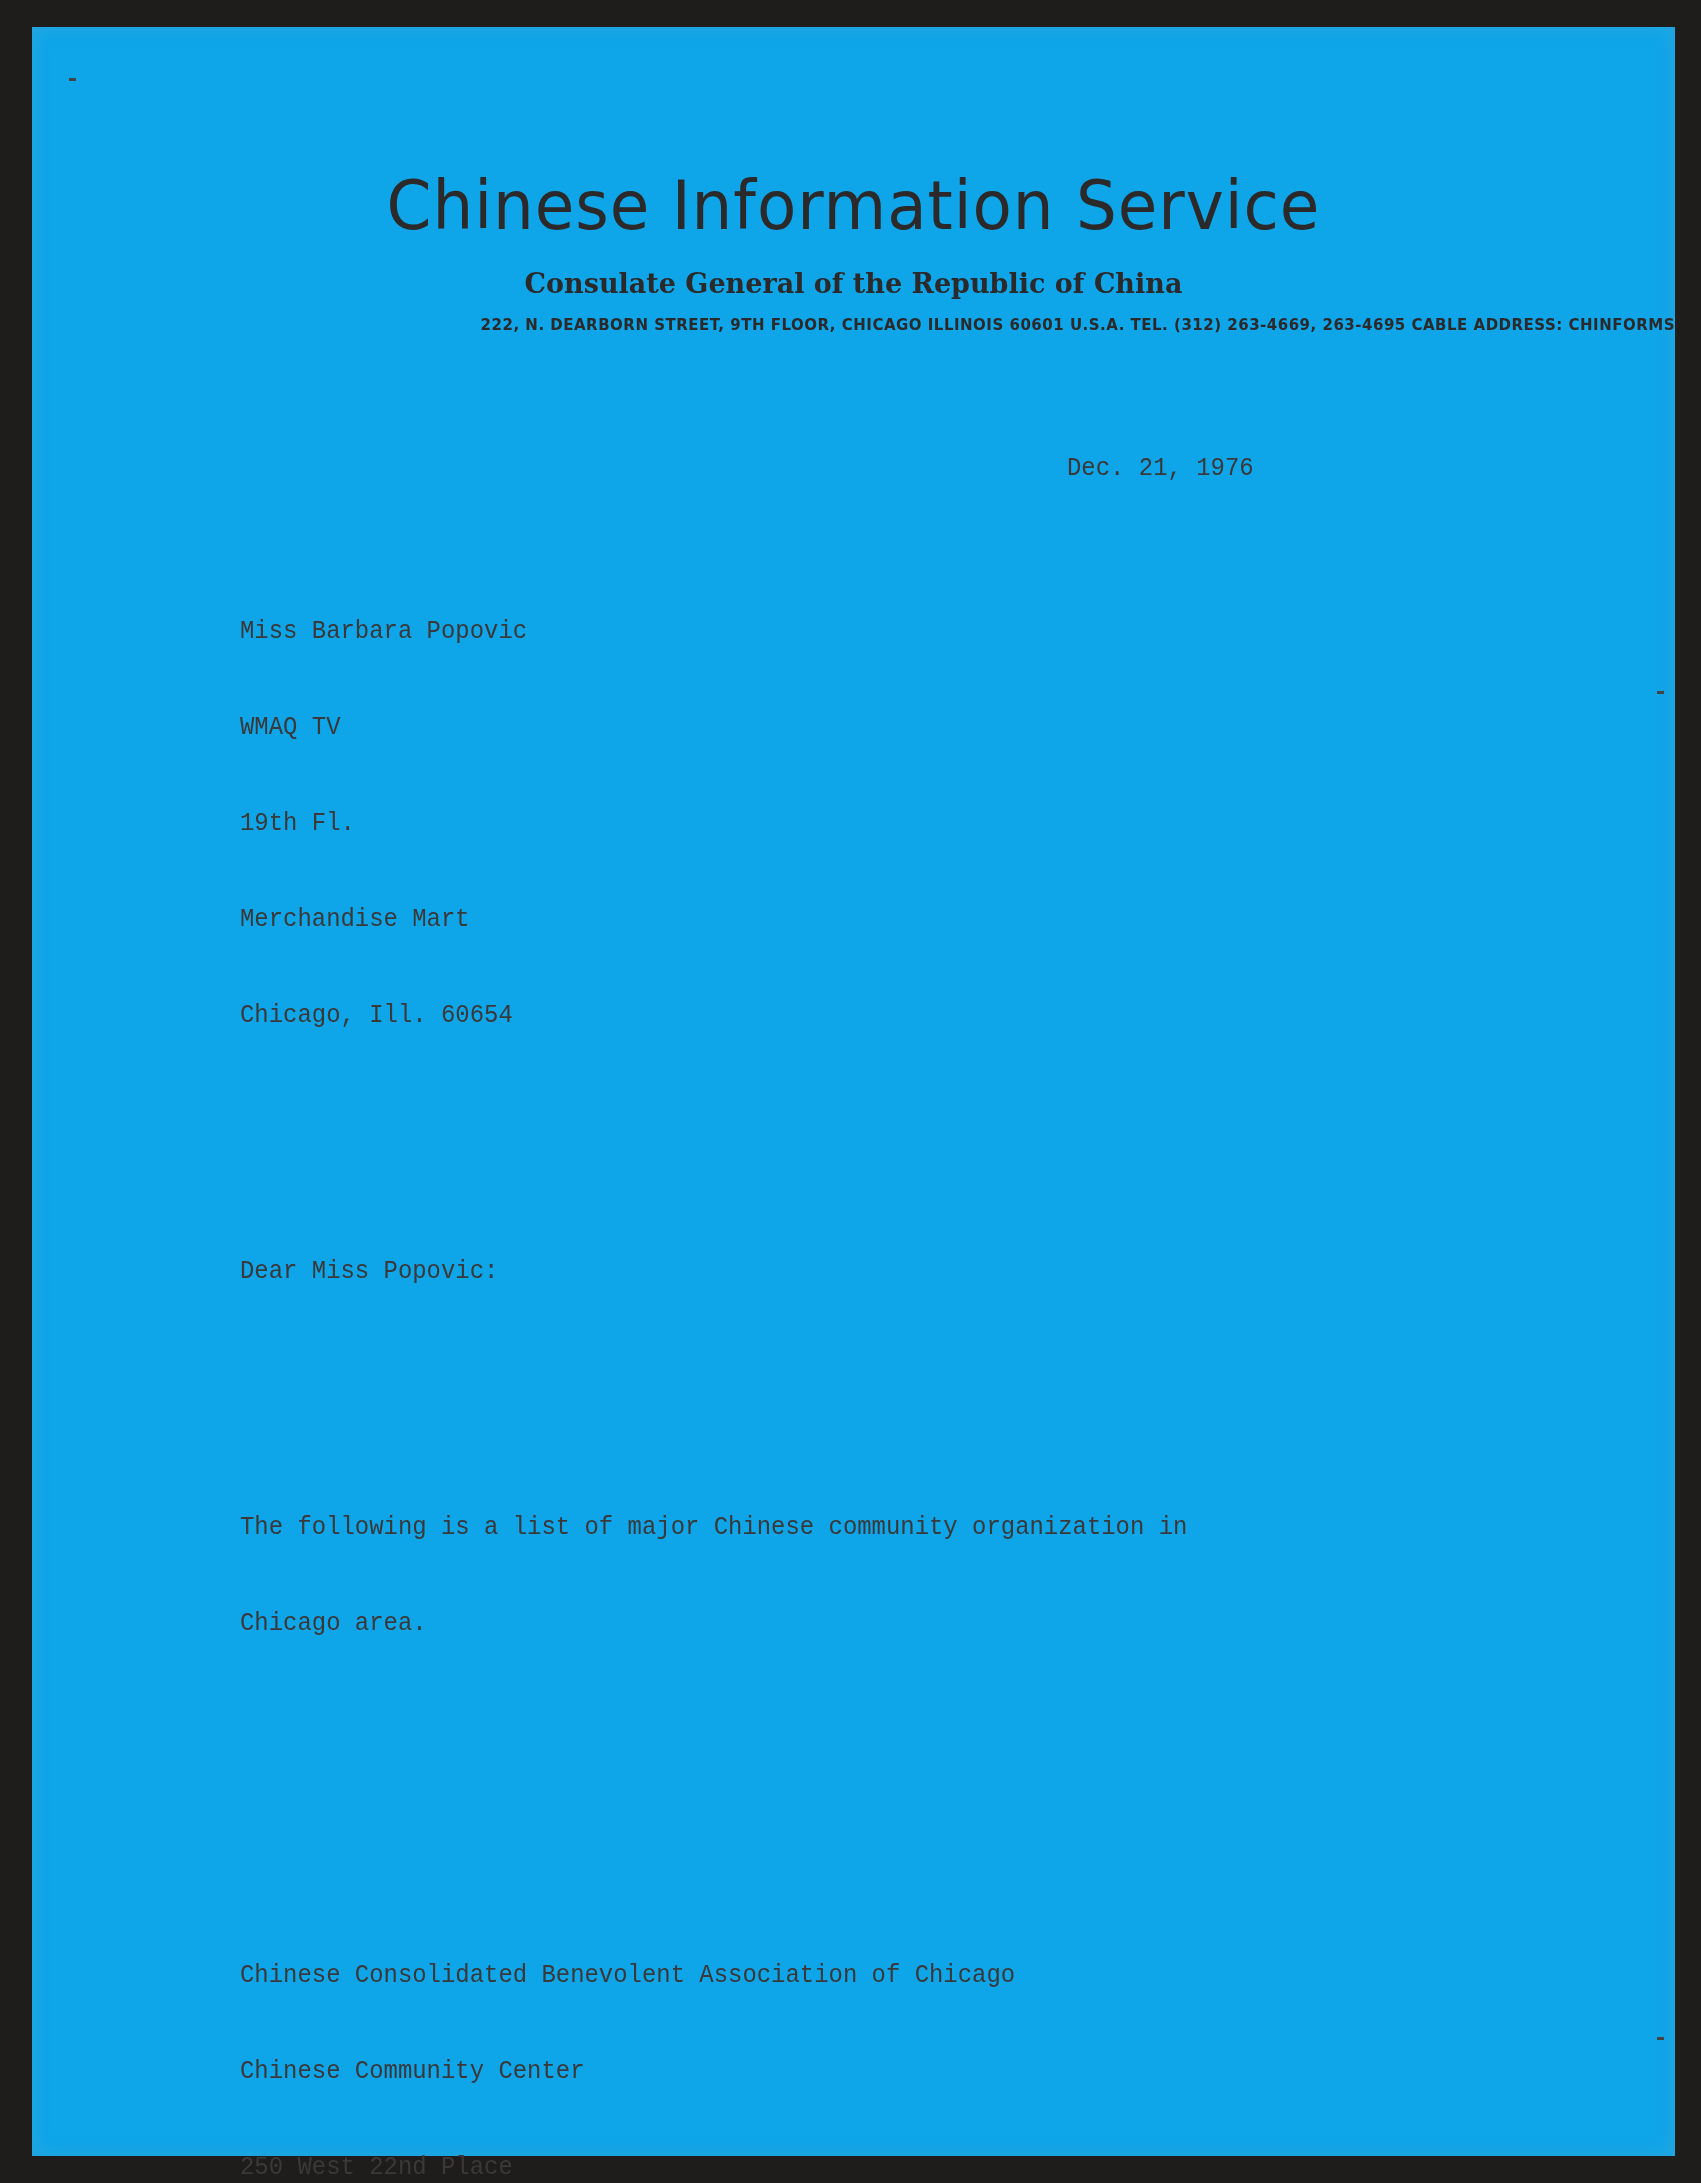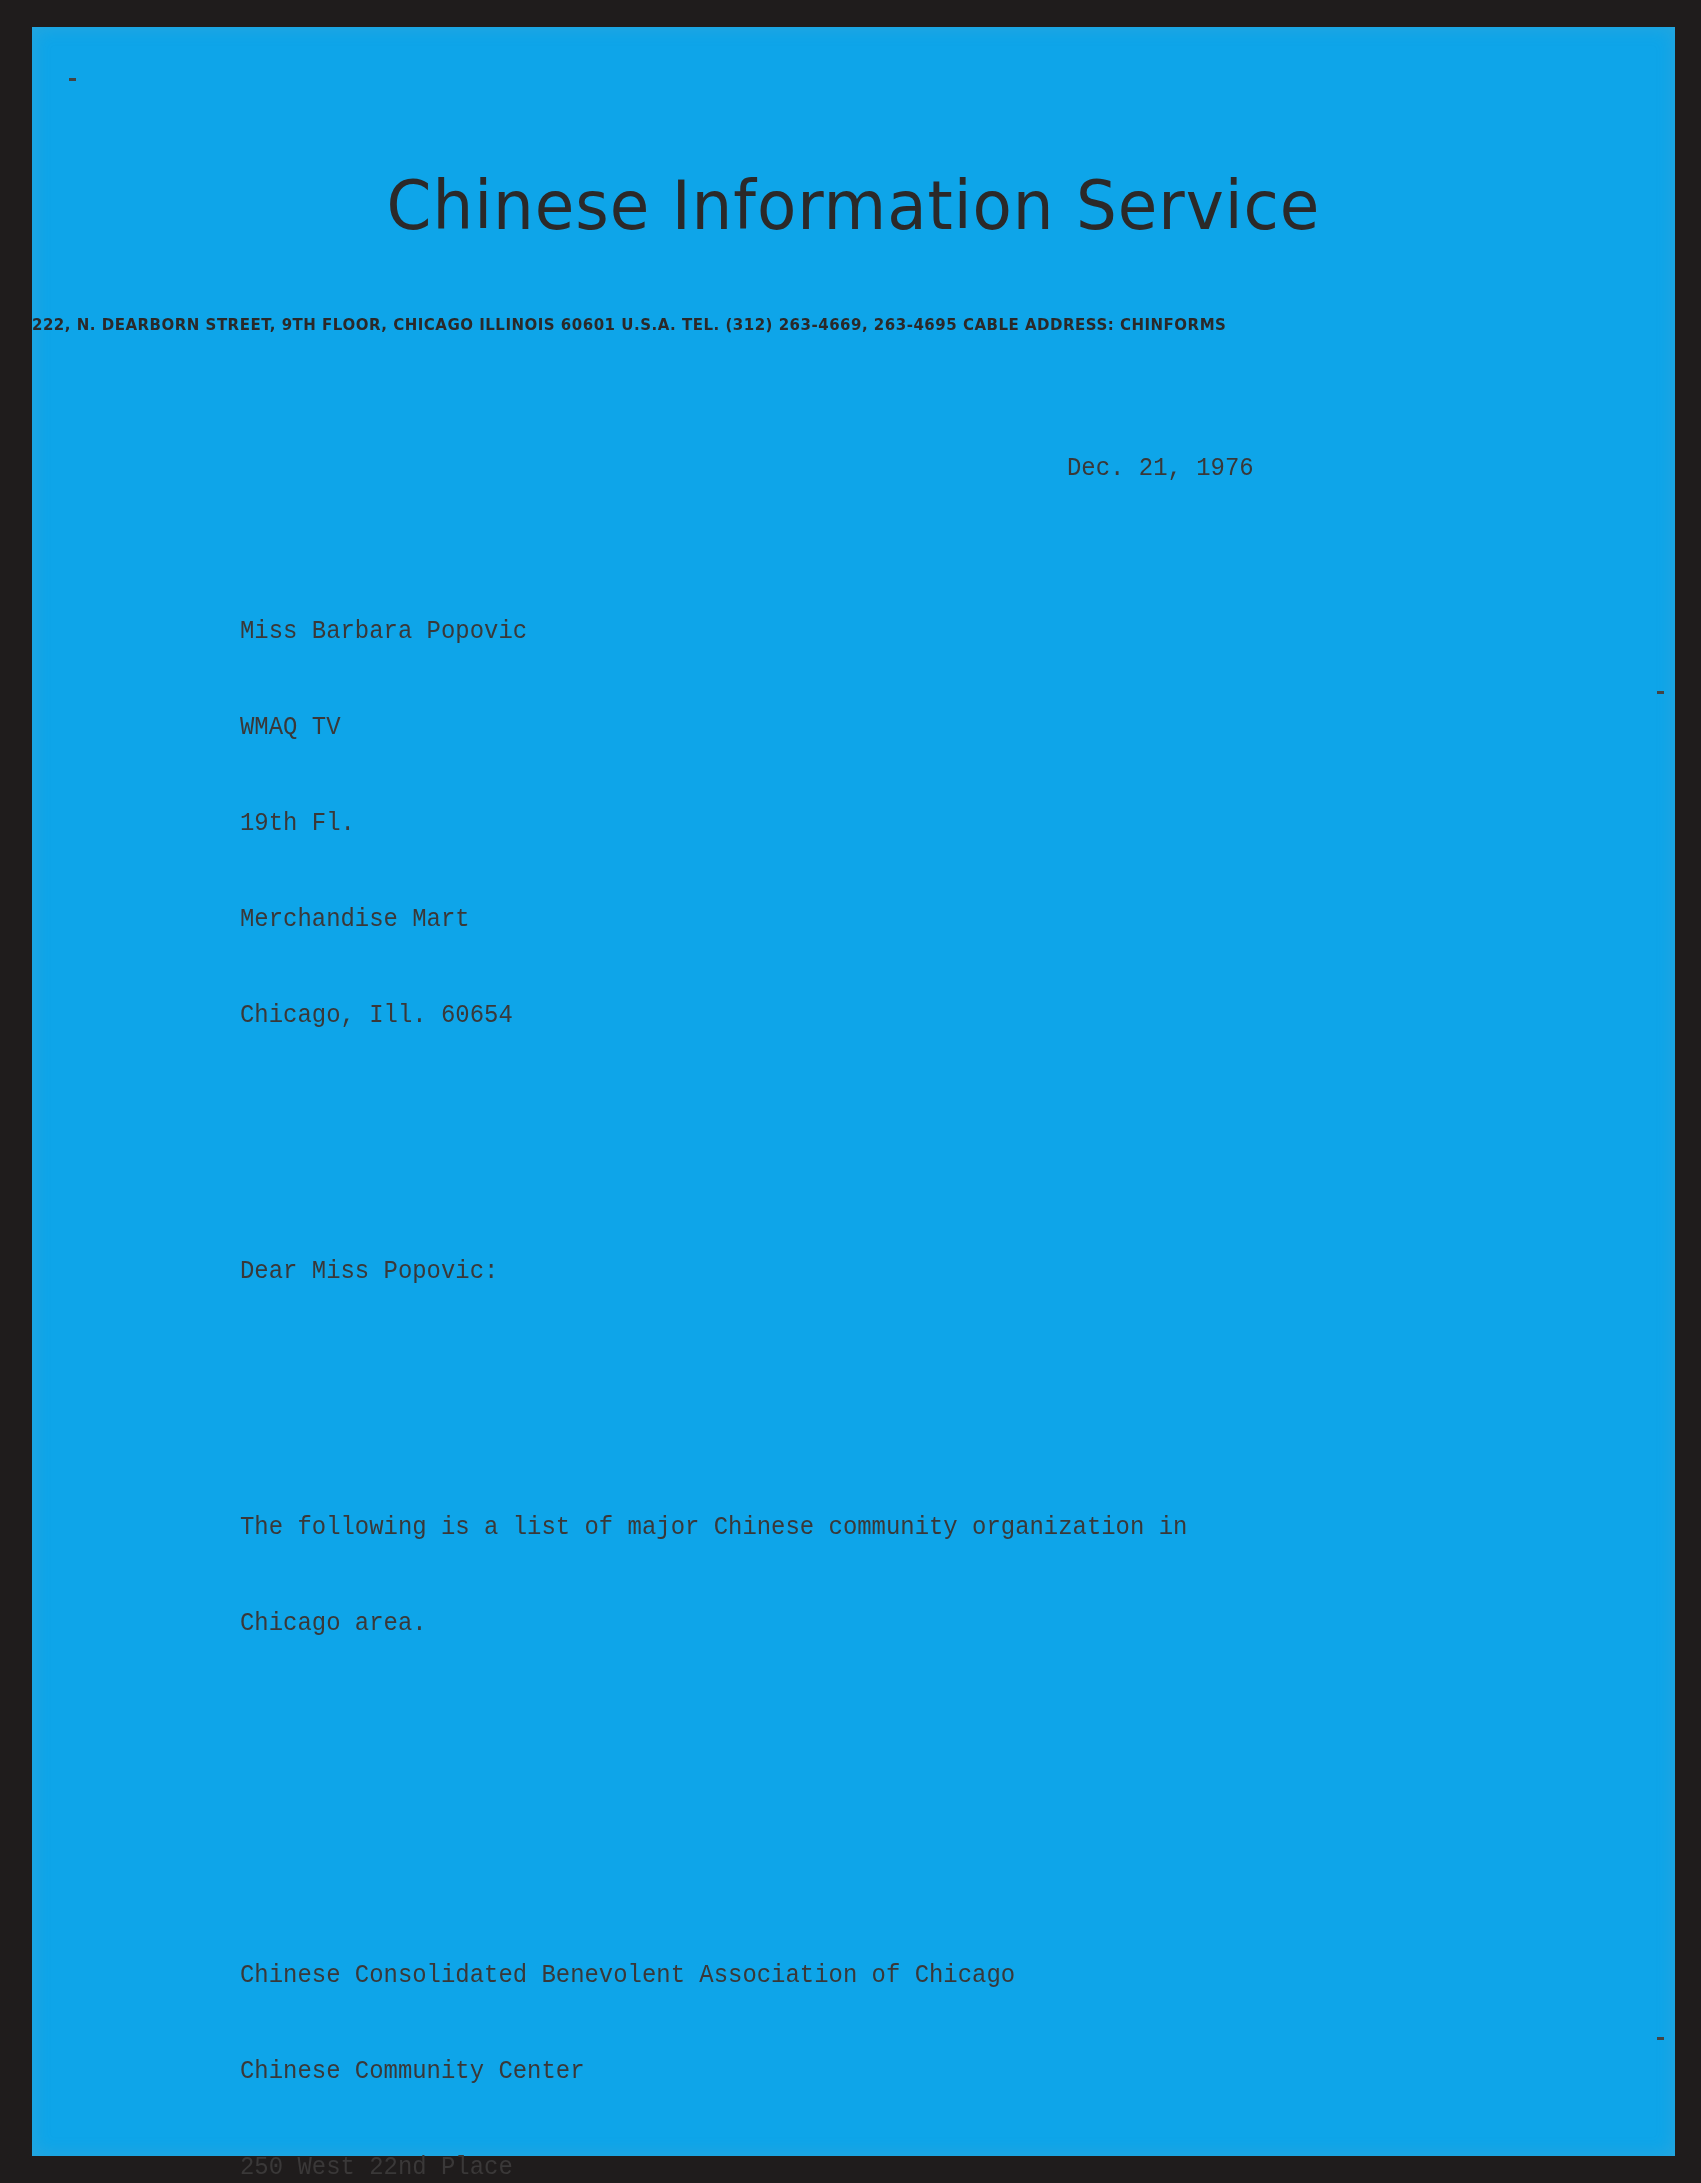--- a/index.html
+++ b/index.html
@@ -31,21 +31,21 @@
     left: 0; right: 0; top: 241px;
     text-align: center;
     font-family: "DejaVu Serif", serif;
     font-weight: bold;
     font-size: 27px;
     color: #2b2929;
   }
   .letterhead-addr {
     position: absolute;
     left: 0; right: 0; top: 289px;
-    text-align: left;
+    text-align: right;
     font-family: "DejaVu Sans", sans-serif;
     font-weight: bold;
     font-size: 15px;
     letter-spacing: 0.5px;
     color: #2b2929;
   }
   .typed {
     font-family: "Liberation Mono", "DejaVu Sans Mono", monospace;
     font-size: 26px;
     color: #3a3838;
@@ -70,20 +70,21 @@
     width: 6.7px; height: 2.9px;
     background: #444;
   }
 </style>
 </head>
 <body>
 
 <div class="paper">
 
   <div class="letterhead-title">Chinese Information Service</div>
+  <div class="letterhead-sub">Consulate General of the Republic of China</div>
   <div class="letterhead-addr">222, N. DEARBORN STREET, 9TH FLOOR, CHICAGO ILLINOIS 60601 U.S.A. TEL. (312) 263-4669, 263-4695 CABLE ADDRESS: CHINFORMS</div>
 
   <div class="typed date">Dec. 21, 1976</div>
 
   <div class="typed body-block">
     <div>
       <span class="line">Miss Barbara Popovic</span>
       <span class="line">WMAQ TV</span>
       <span class="line">19th Fl.</span>
       <span class="line">Merchandise Mart</span>

